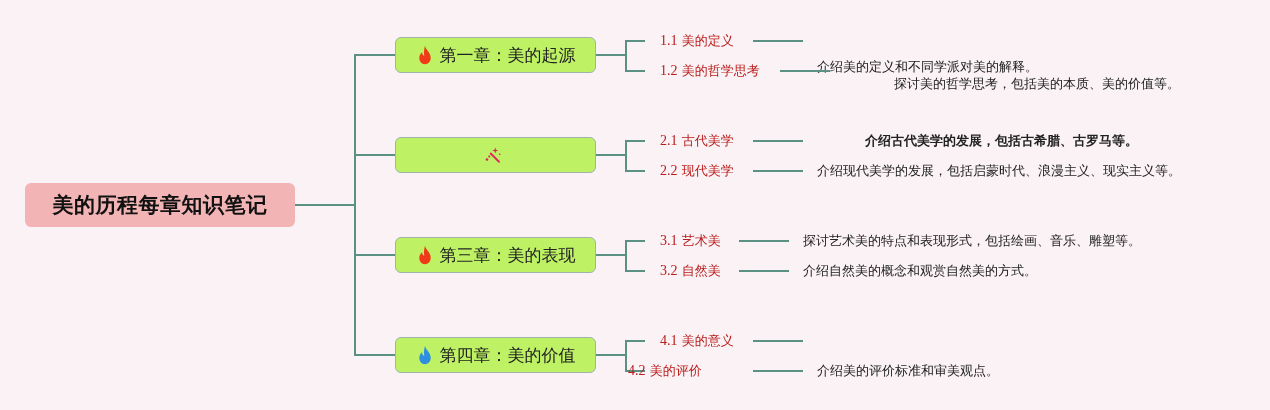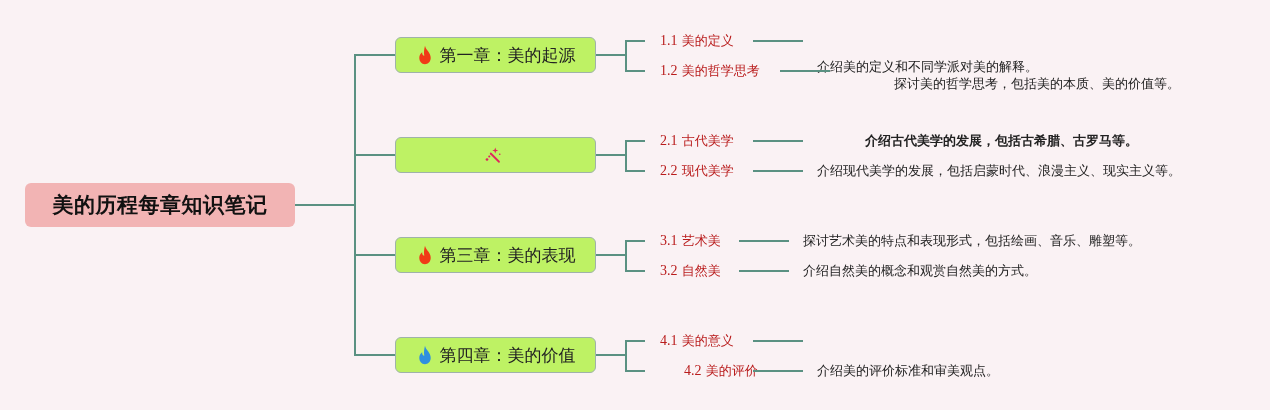--- a/index.html
+++ b/index.html
@@ -146,20 +146,20 @@
   <div class="line" style="left:625px;top:340px;width:2px;height:32px;"></div>
   <div class="line" style="left:625px;top:340px;width:20px;height:2px;"></div>
   <div class="line" style="left:625px;top:370px;width:20px;height:2px;"></div>
 
   <div class="sub" style="left:660px;top:333px;">
     <span class="num">4.1</span>
     <span>美的意义</span>
   </div>
   <div class="line" style="left:753px;top:340px;width:50px;height:2px;"></div>
 
-  <div class="sub" style="left:684px;top:363px;">
+  <div class="sub" style="left:628px;top:363px;">
     <span class="num">4.2</span>
     <span>美的评价</span>
   </div>
   <div class="line" style="left:753px;top:370px;width:50px;height:2px;"></div>
   <div class="desc" style="left:817px;top:363px;">介绍美的评价标准和审美观点。</div>
 
 </div>
 
 </body></html>

